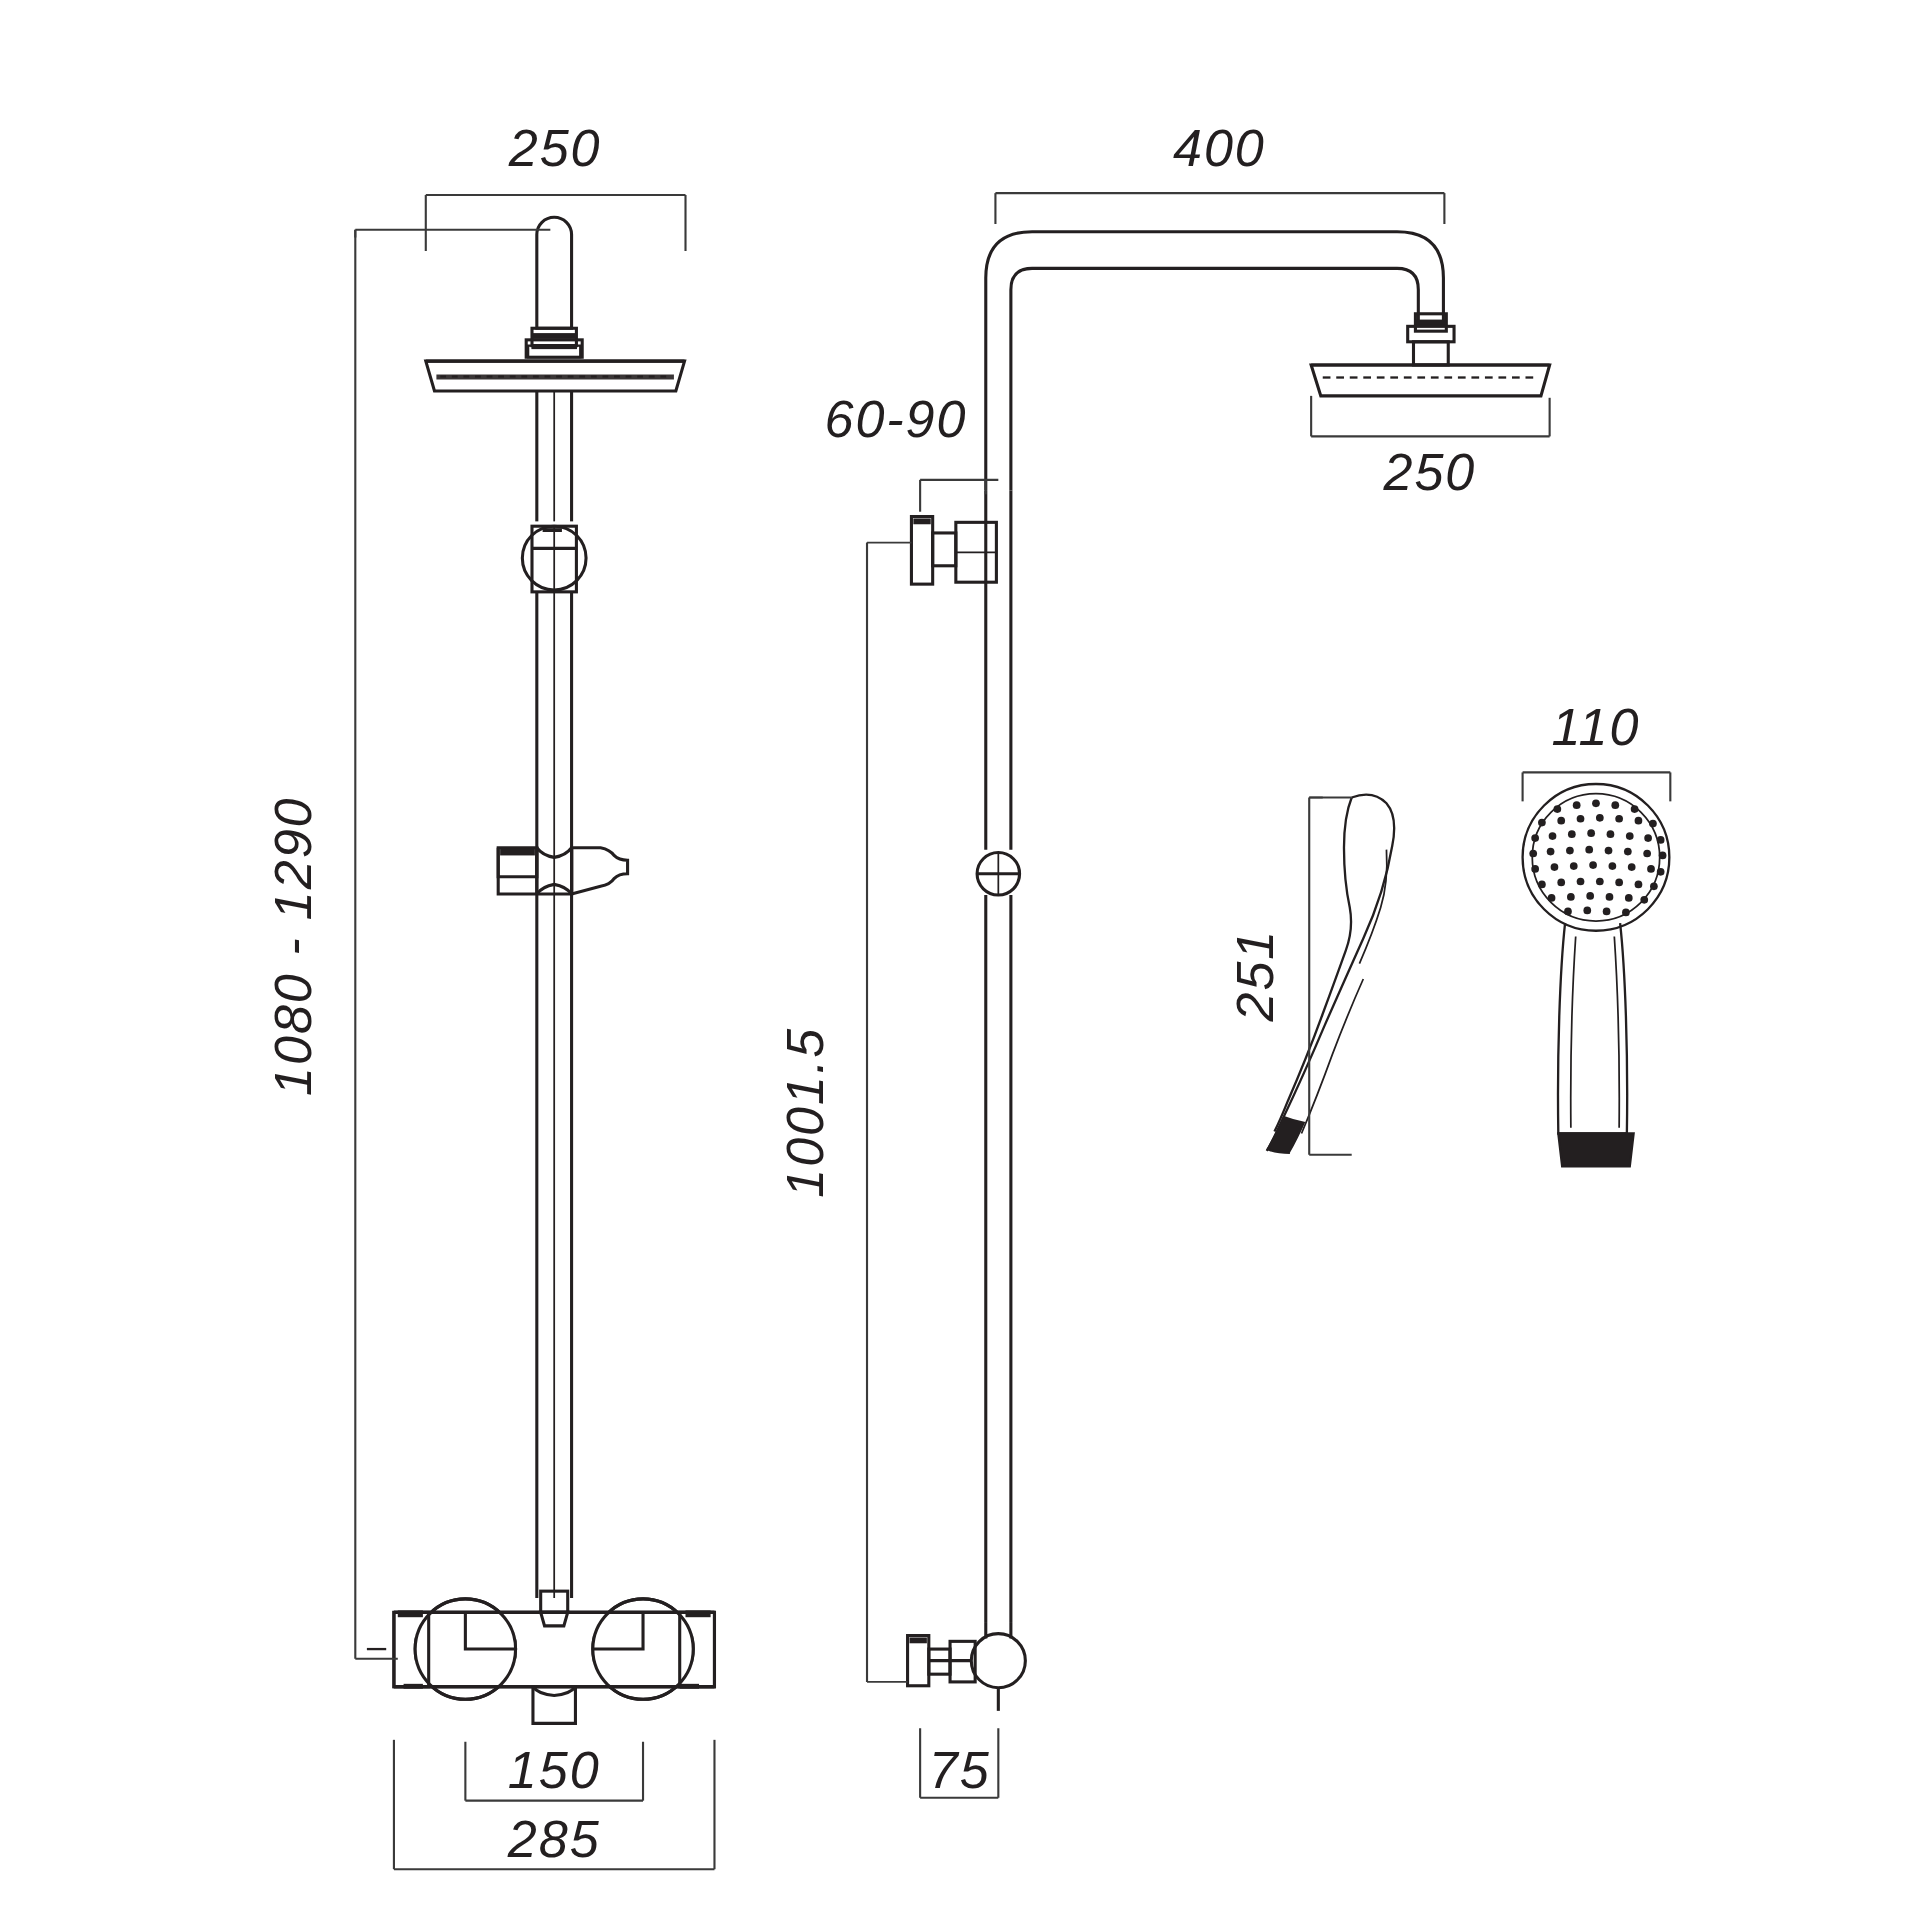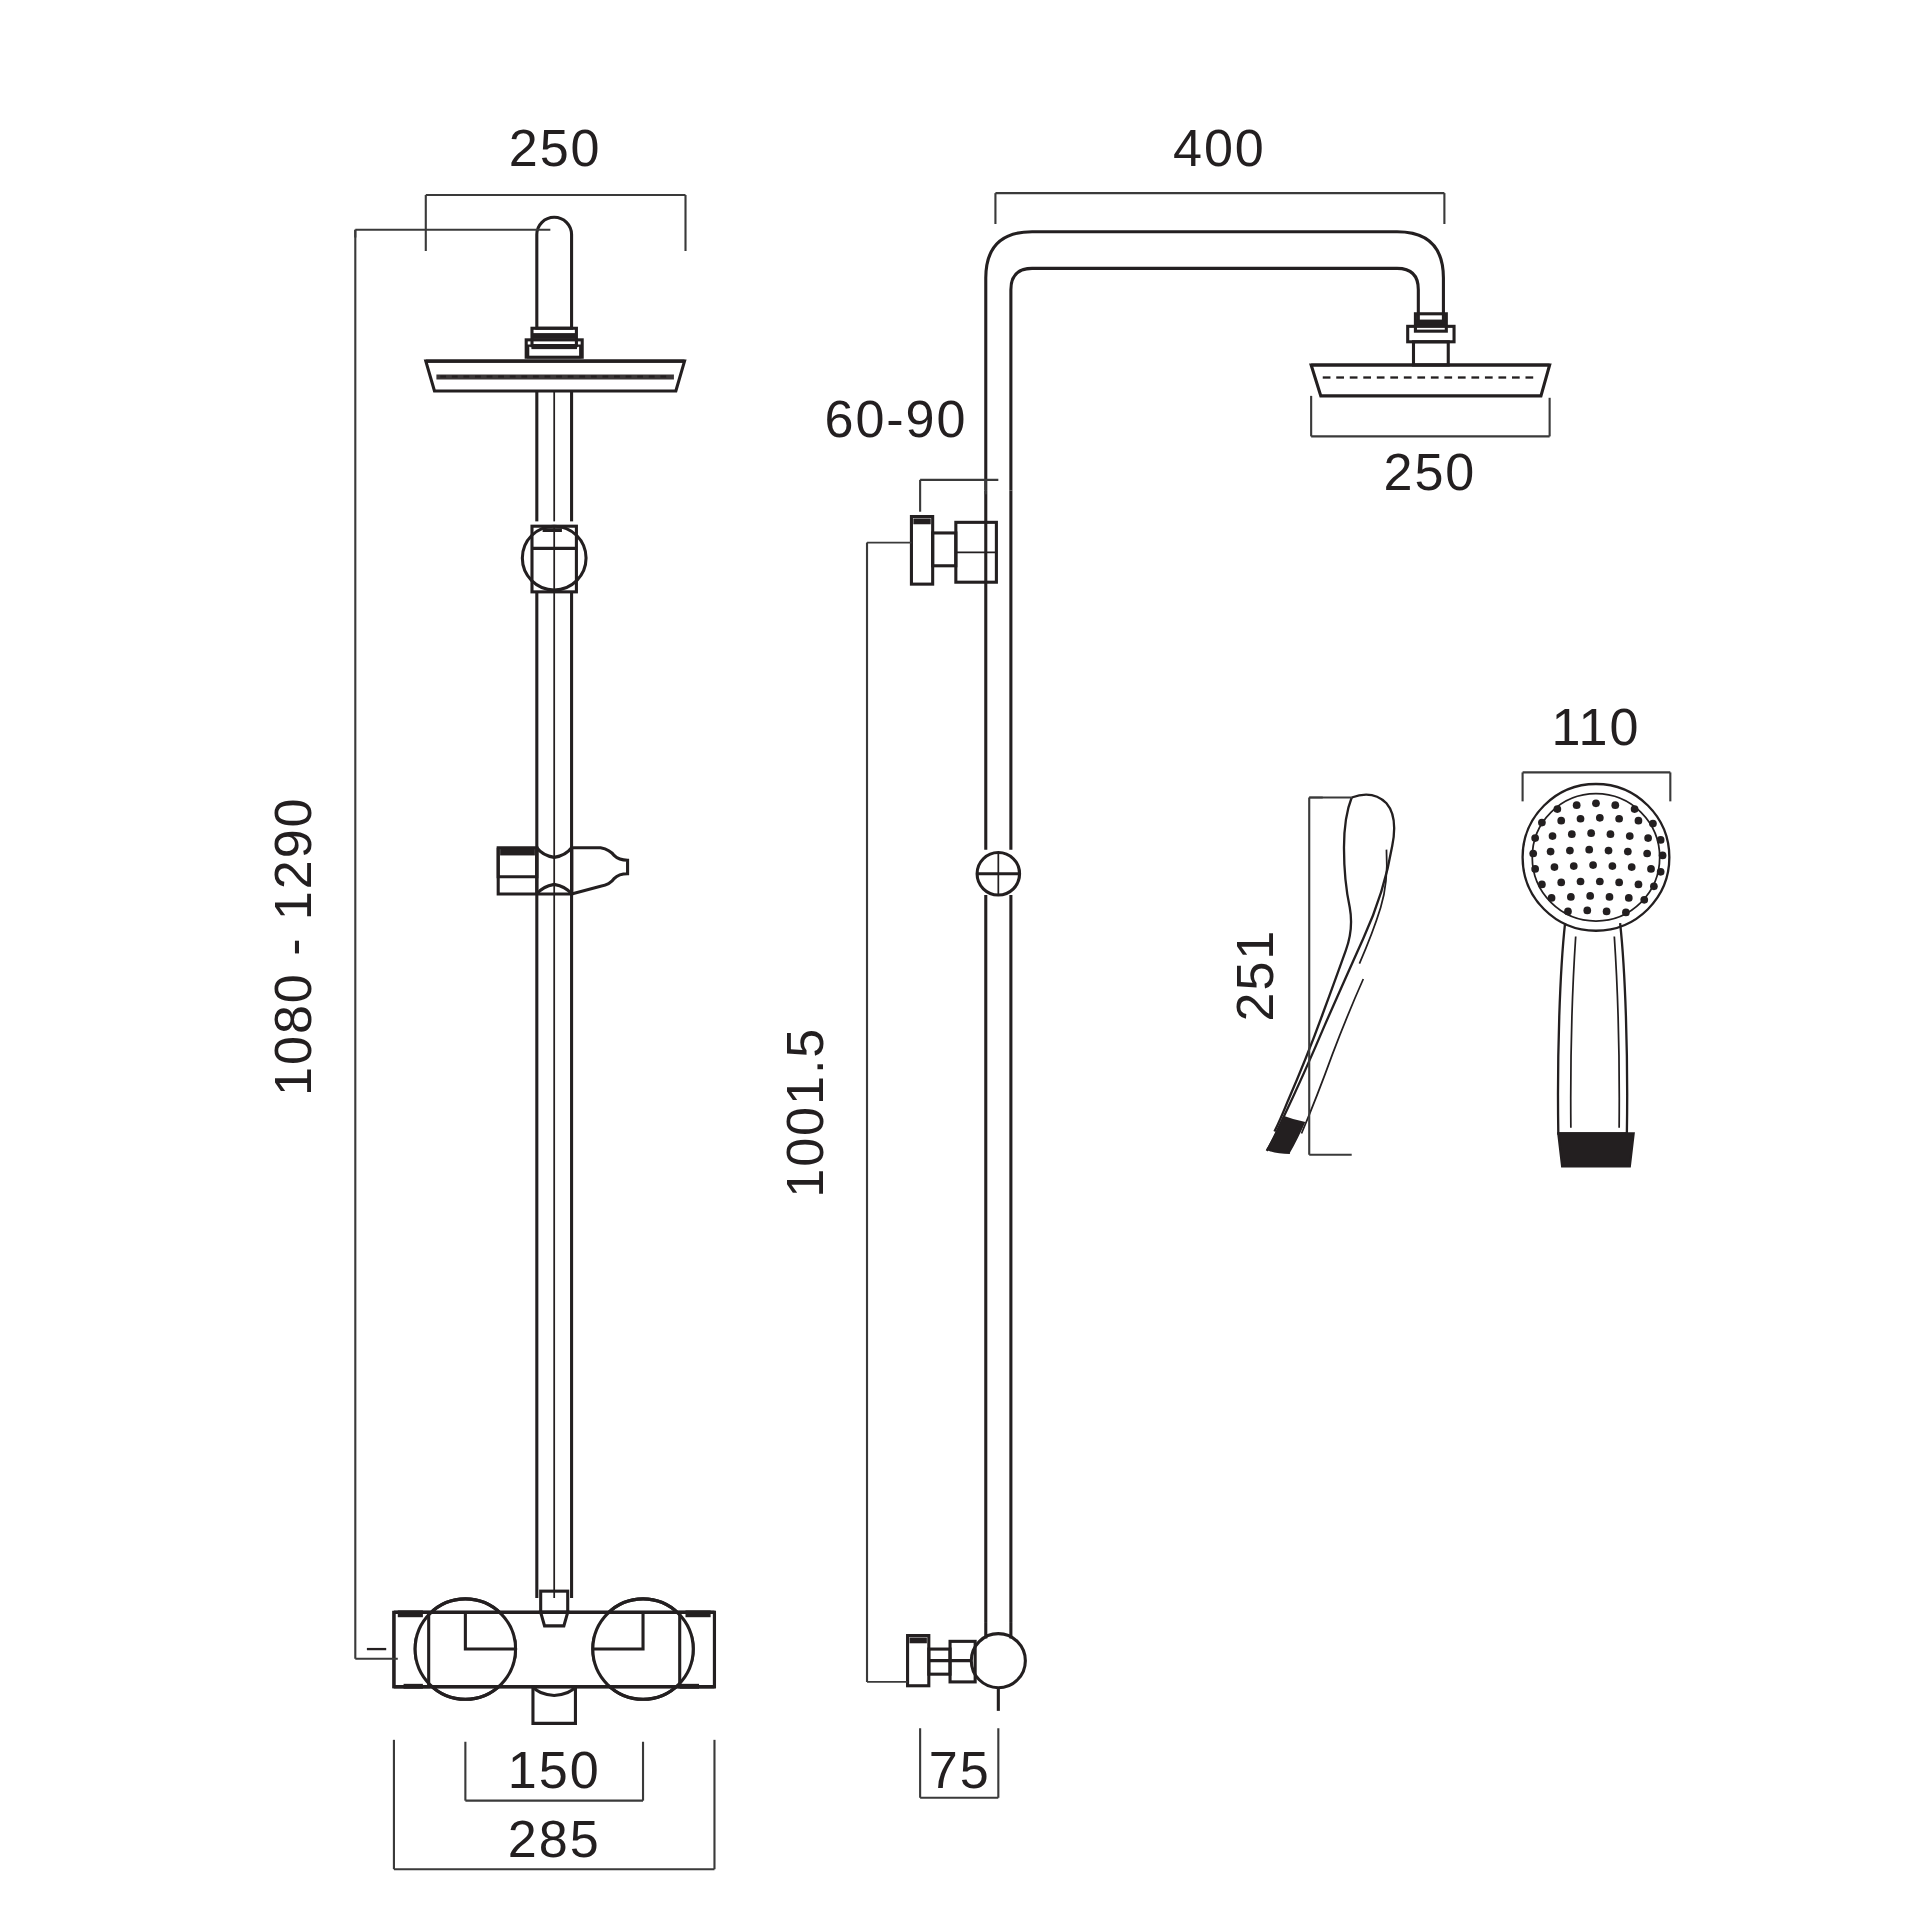--- a/index.html
+++ b/index.html
@@ -11,20 +11,21 @@
     width: 1931px;
     height: 1931px;
     font-family: "Liberation Sans", sans-serif;
     overflow: hidden;
   }
   #sheet {
     position: relative;
     width: 1931px;
     height: 1931px;
     background: #ffffff;
+    font-style: italic;
   }
   svg.drawing {
     position: absolute;
     left: 0;
     top: 0;
     width: 1931px;
     height: 1931px;
     display: block;
   }
   .ln { stroke: #231f20; fill: none; stroke-linecap: butt; }

